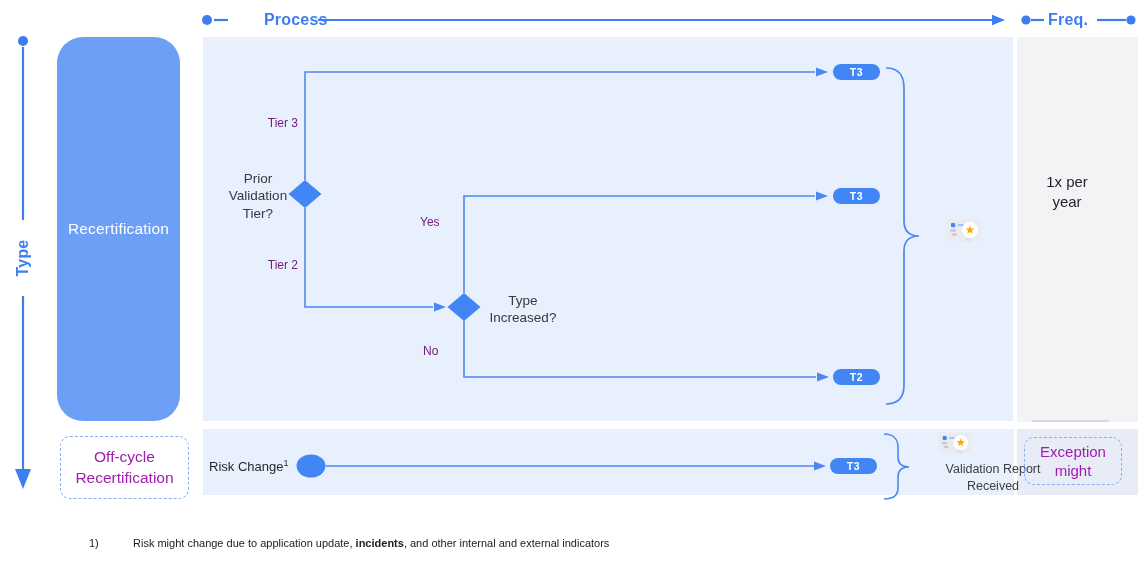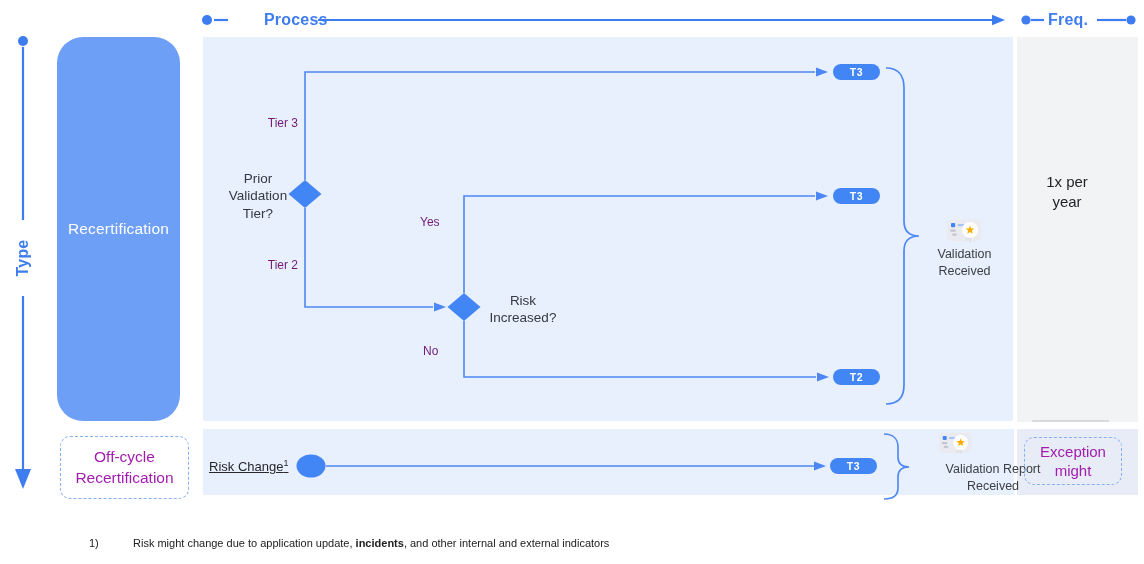--- a/index.html
+++ b/index.html
@@ -106,46 +106,45 @@
     <line x1="326" y1="466" x2="814" y2="466" stroke="#4c87f3" stroke-width="1.6"></line>
     <polygon points="814,461.5 826,466 814,470.5" fill="#4c87f3"></polygon>
     <path d="M884,434 C893,434 898,439 898,447 L898,457 C898,463 901,467 909,467 C901,467 898,471 898,477 L898,488 C898,495 893,499 884,499" fill="none" stroke="#4c87f3" stroke-width="1.6"></path>
   </svg>
 
   <div class="abs branch-label" style="left:240px;top:116px;width:58px;text-align:right;">Tier 3</div>
   <div class="abs question" style="left:226px;top:170px;width:64px;">Prior Validation Tier?</div>
   <div class="abs branch-label" style="left:240px;top:258px;width:58px;text-align:right;">Tier 2</div>
 
   <div class="abs branch-label" style="left:420px;top:215px;">Yes</div>
-  <div class="abs question" style="left:479px;top:292px;width:88px;">Risk Increased?</div>
+  <div class="abs question" style="left:479px;top:292px;width:88px;">Type Increased?</div>
   <div class="abs branch-label" style="left:423px;top:344px;">No</div>
 
   <div class="abs pill" style="left:833px;top:64px;">T3</div>
   <div class="abs pill" style="left:833px;top:188px;">T3</div>
   <div class="abs pill" style="left:833px;top:369px;">T2</div>
   <div class="abs pill" style="left:830px;top:458px;">T3</div>
 
   <svg class="abs" style="left:946px;top:217px;" width="37" height="28" viewBox="0 0 37 28">
     <rect x="1" y="2.5" width="34.5" height="21.5" rx="4.5" fill="#e9ebf0"></rect>
     <rect x="5" y="6" width="4.2" height="4.2" rx="1" fill="#4285f4"></rect>
     <rect x="11.5" y="7" width="7" height="2.2" rx="1.1" fill="#a5c3f3"></rect>
     <rect x="4" y="12.5" width="6" height="2.2" rx="1.1" fill="#c3c7cd"></rect>
     <rect x="6" y="16.5" width="5" height="2.2" rx="1.1" fill="#c3c7cd"></rect>
     <path d="M21,18 l-2.5,7 3.5,-2.5 2.5,3.5 2,-8 z" fill="#dfe1e5"></path>
     <circle cx="24" cy="13" r="8" fill="#ffffff"></circle>
     <polygon points="24,8.4 25.18,11.38 28.37,11.58 25.9,13.62 26.7,16.72 24,15 21.3,16.72 22.1,13.62 19.63,11.58 22.82,11.38" fill="#f9ab00"></polygon>
   </svg>
-  <div class="abs result-text" style="left:919px;top:246px;width:91px;">Validation Received</div>
 
   <div class="abs freq-text" style="left:1032px;top:172px;width:70px;">1x per year</div>
 
   <div class="abs box-offcycle dashed-box">
     <span class="inner">Off-cycle Recertification</span>
   </div>
-  <div class="abs trigger-text" style="left:209px;top:458px;text-decoration:underline;">
+  <div class="abs trigger-text" style="left:209px;top:458px;">
     <span>Risk Change</span><sup>1</sup>
   </div>
 
   <svg class="abs" style="left:938px;top:430px;" width="35" height="27" viewBox="0 0 37 28">
     <rect x="1" y="2.5" width="34.5" height="21.5" rx="4.5" fill="#e9ebf0"></rect>
     <rect x="5" y="6" width="4.2" height="4.2" rx="1" fill="#4285f4"></rect>
     <rect x="11.5" y="7" width="7" height="2.2" rx="1.1" fill="#a5c3f3"></rect>
     <rect x="4" y="12.5" width="6" height="2.2" rx="1.1" fill="#c3c7cd"></rect>
     <rect x="6" y="16.5" width="5" height="2.2" rx="1.1" fill="#c3c7cd"></rect>
     <path d="M21,18 l-2.5,7 3.5,-2.5 2.5,3.5 2,-8 z" fill="#dfe1e5"></path>

